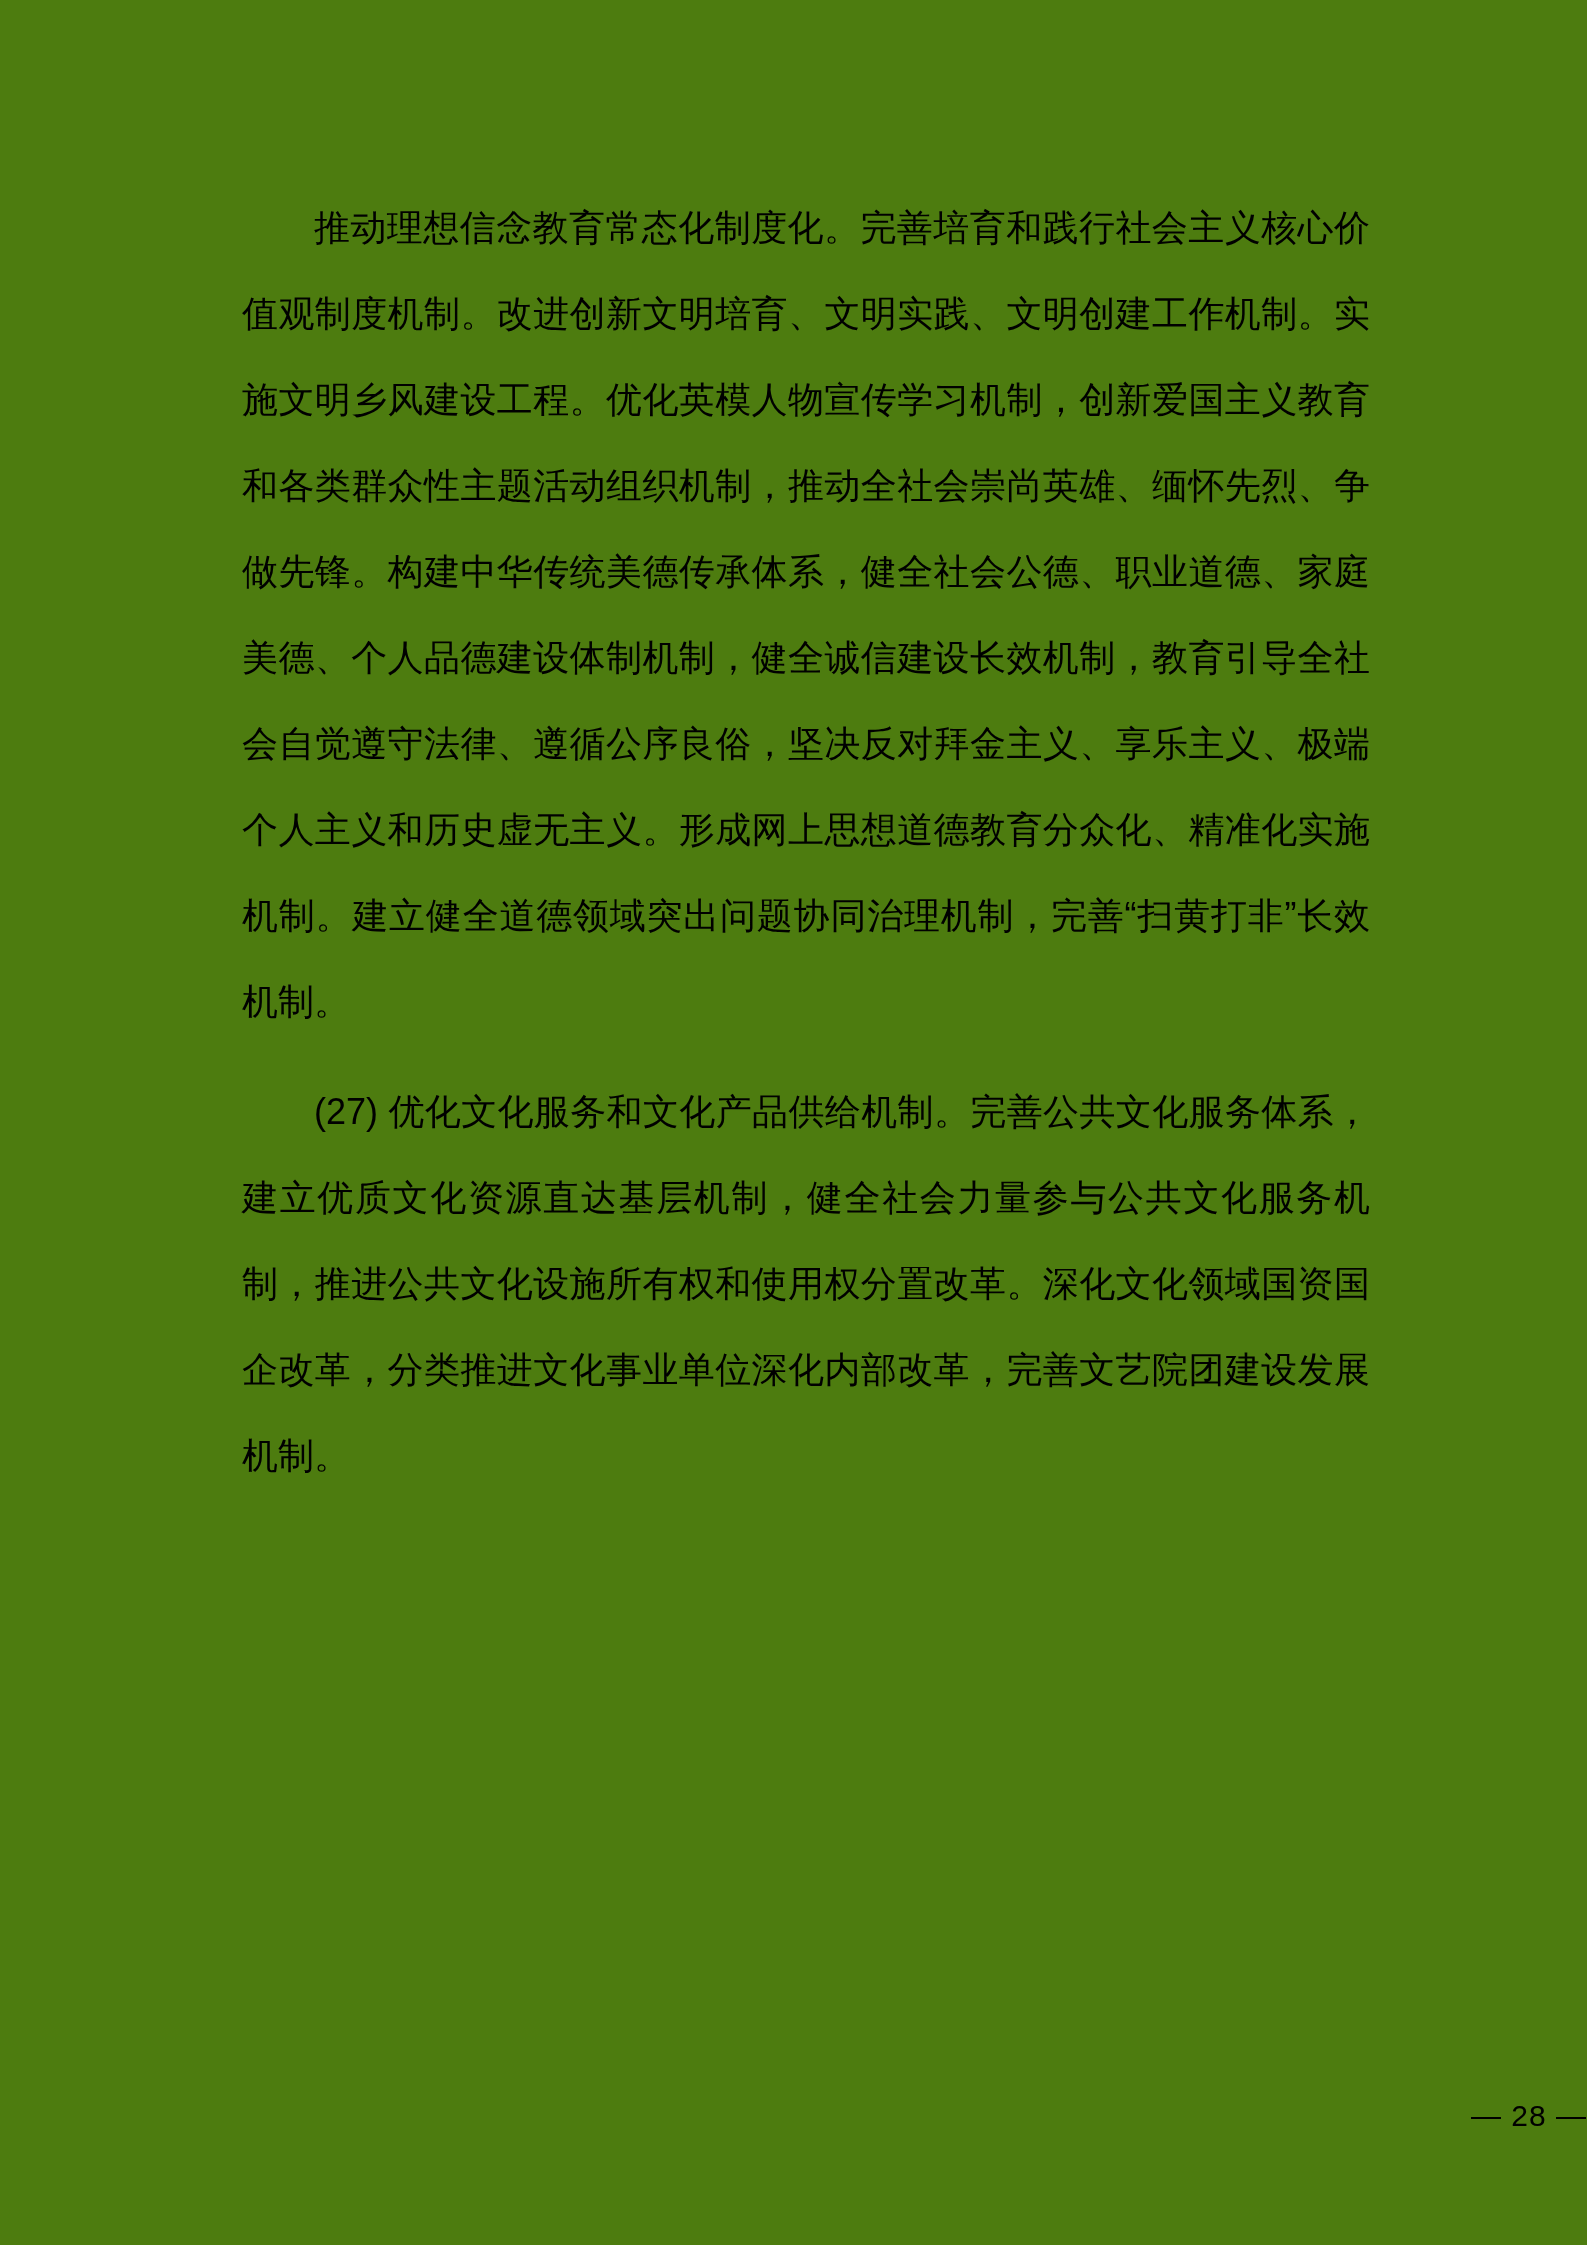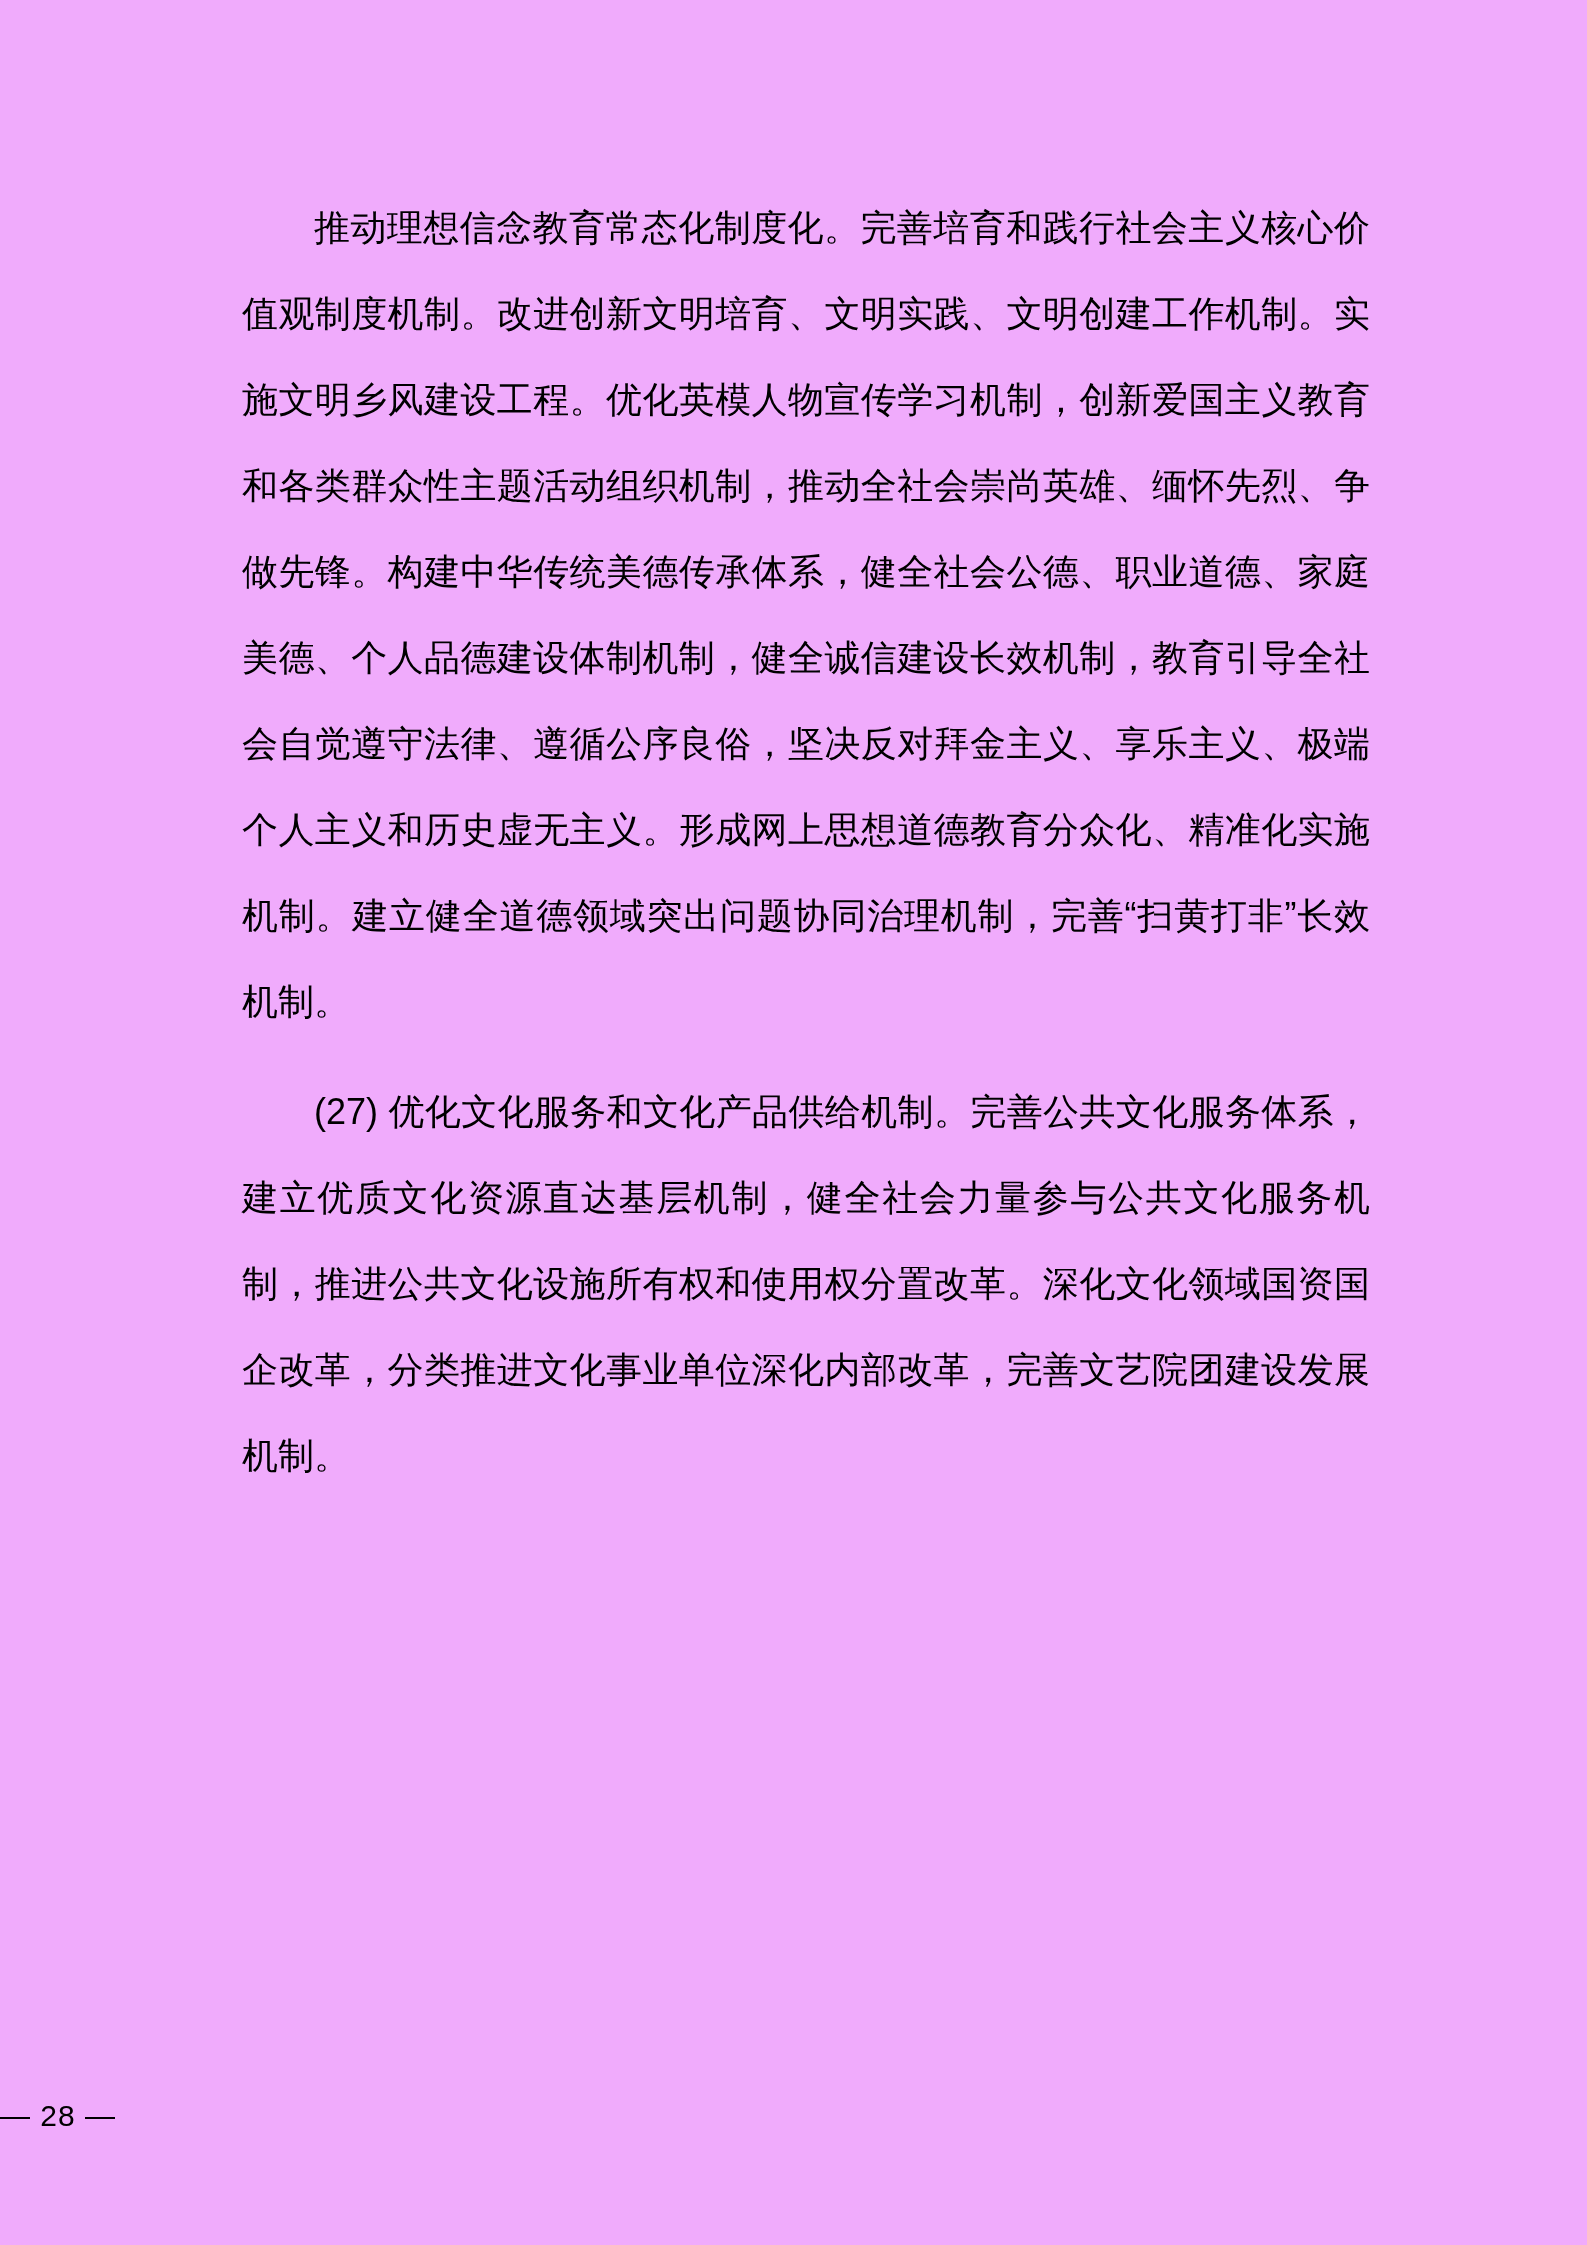--- a/index.html
+++ b/index.html
@@ -9,21 +9,21 @@
   body {
     width: 1587px;
     height: 2245px;
     background: #ffffff;
     font-family: "Liberation Sans", sans-serif;
   }
   .page {
     position: relative;
     width: 1587px;
     height: 2245px;
-    background: #f0abfc;
+    background: #4d7c0f;
     color: #000000;
     overflow: hidden;
   }
   .content {
     position: absolute;
     left: 242px;
     top: 185px;
     width: 1128px;
   }
   .para {
@@ -35,21 +35,21 @@
     text-justify: inter-character;
     text-indent: 2em;
     font-kerning: none;
     word-break: normal;
   }
   .footer {
     position: absolute;
     left: 0;
     top: 2098px;
     width: 1587px;
-    text-align: left;
+    text-align: right;
   }
   .page-number {
     font-size: 30px;
     line-height: 36px;
     color: #000000;
     letter-spacing: 1px;
   }
 </style>
 </head>
 <body>

